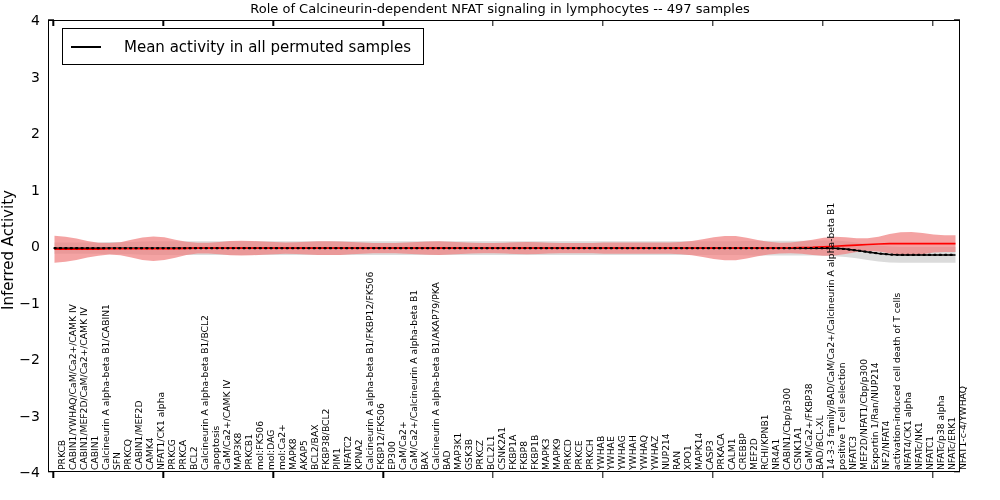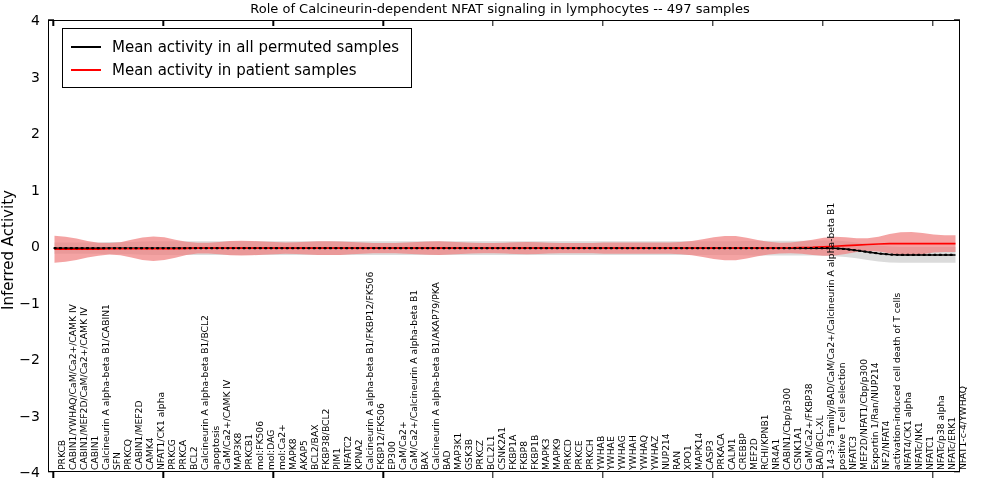--- a/index.html
+++ b/index.html
@@ -69,21 +69,21 @@
   
   #series-svg{position:absolute;left:0;top:0;width:912px;height:452px;}
 
   
   #legend{
     position:absolute;left:62px;top:28px;
     border:1.6px solid #000;background:#fff;
     padding:6px 12px 6px 8px;
     box-sizing:border-box;
   }
-  .legend-row{display:flex;align-items:center;height:23px;}
+  .legend-row{display:flex;align-items:center;height:23px;gap:12px;}
   .legend-swatch{width:30px;height:2px;margin-right:11px;flex:0 0 auto;}
   .legend-text{font-size:15px;color:#000;white-space:nowrap;}
 </style>
 </head>
 <body>
 
 <div id="figure">
 
   <div id="chart-title">Role of Calcineurin-dependent NFAT signaling in lymphocytes -- 497 samples</div>
 
@@ -237,19 +237,15 @@
       <div class="xlab" style="left: 947.118px; top: 470px;">NFATc/ERK1</div>
       <div class="xlab" style="left: 958.106px; top: 470px;">NFAT1-c-4/YWHAQ</div>
     </div>
 
 
   <div id="legend">
     <div class="legend-row">
       <span class="legend-swatch" style="background: rgb(0, 0, 0);"></span>
       <span class="legend-text">Mean activity in all permuted samples</span>
     </div>
-    <div class="legend-row">
-      <span class="legend-swatch" style="background: rgb(255, 0, 0);"></span>
-      <span class="legend-text">Mean activity in patient samples</span>
-    </div>
   </div>
 
 </div>
 
 </body></html>

